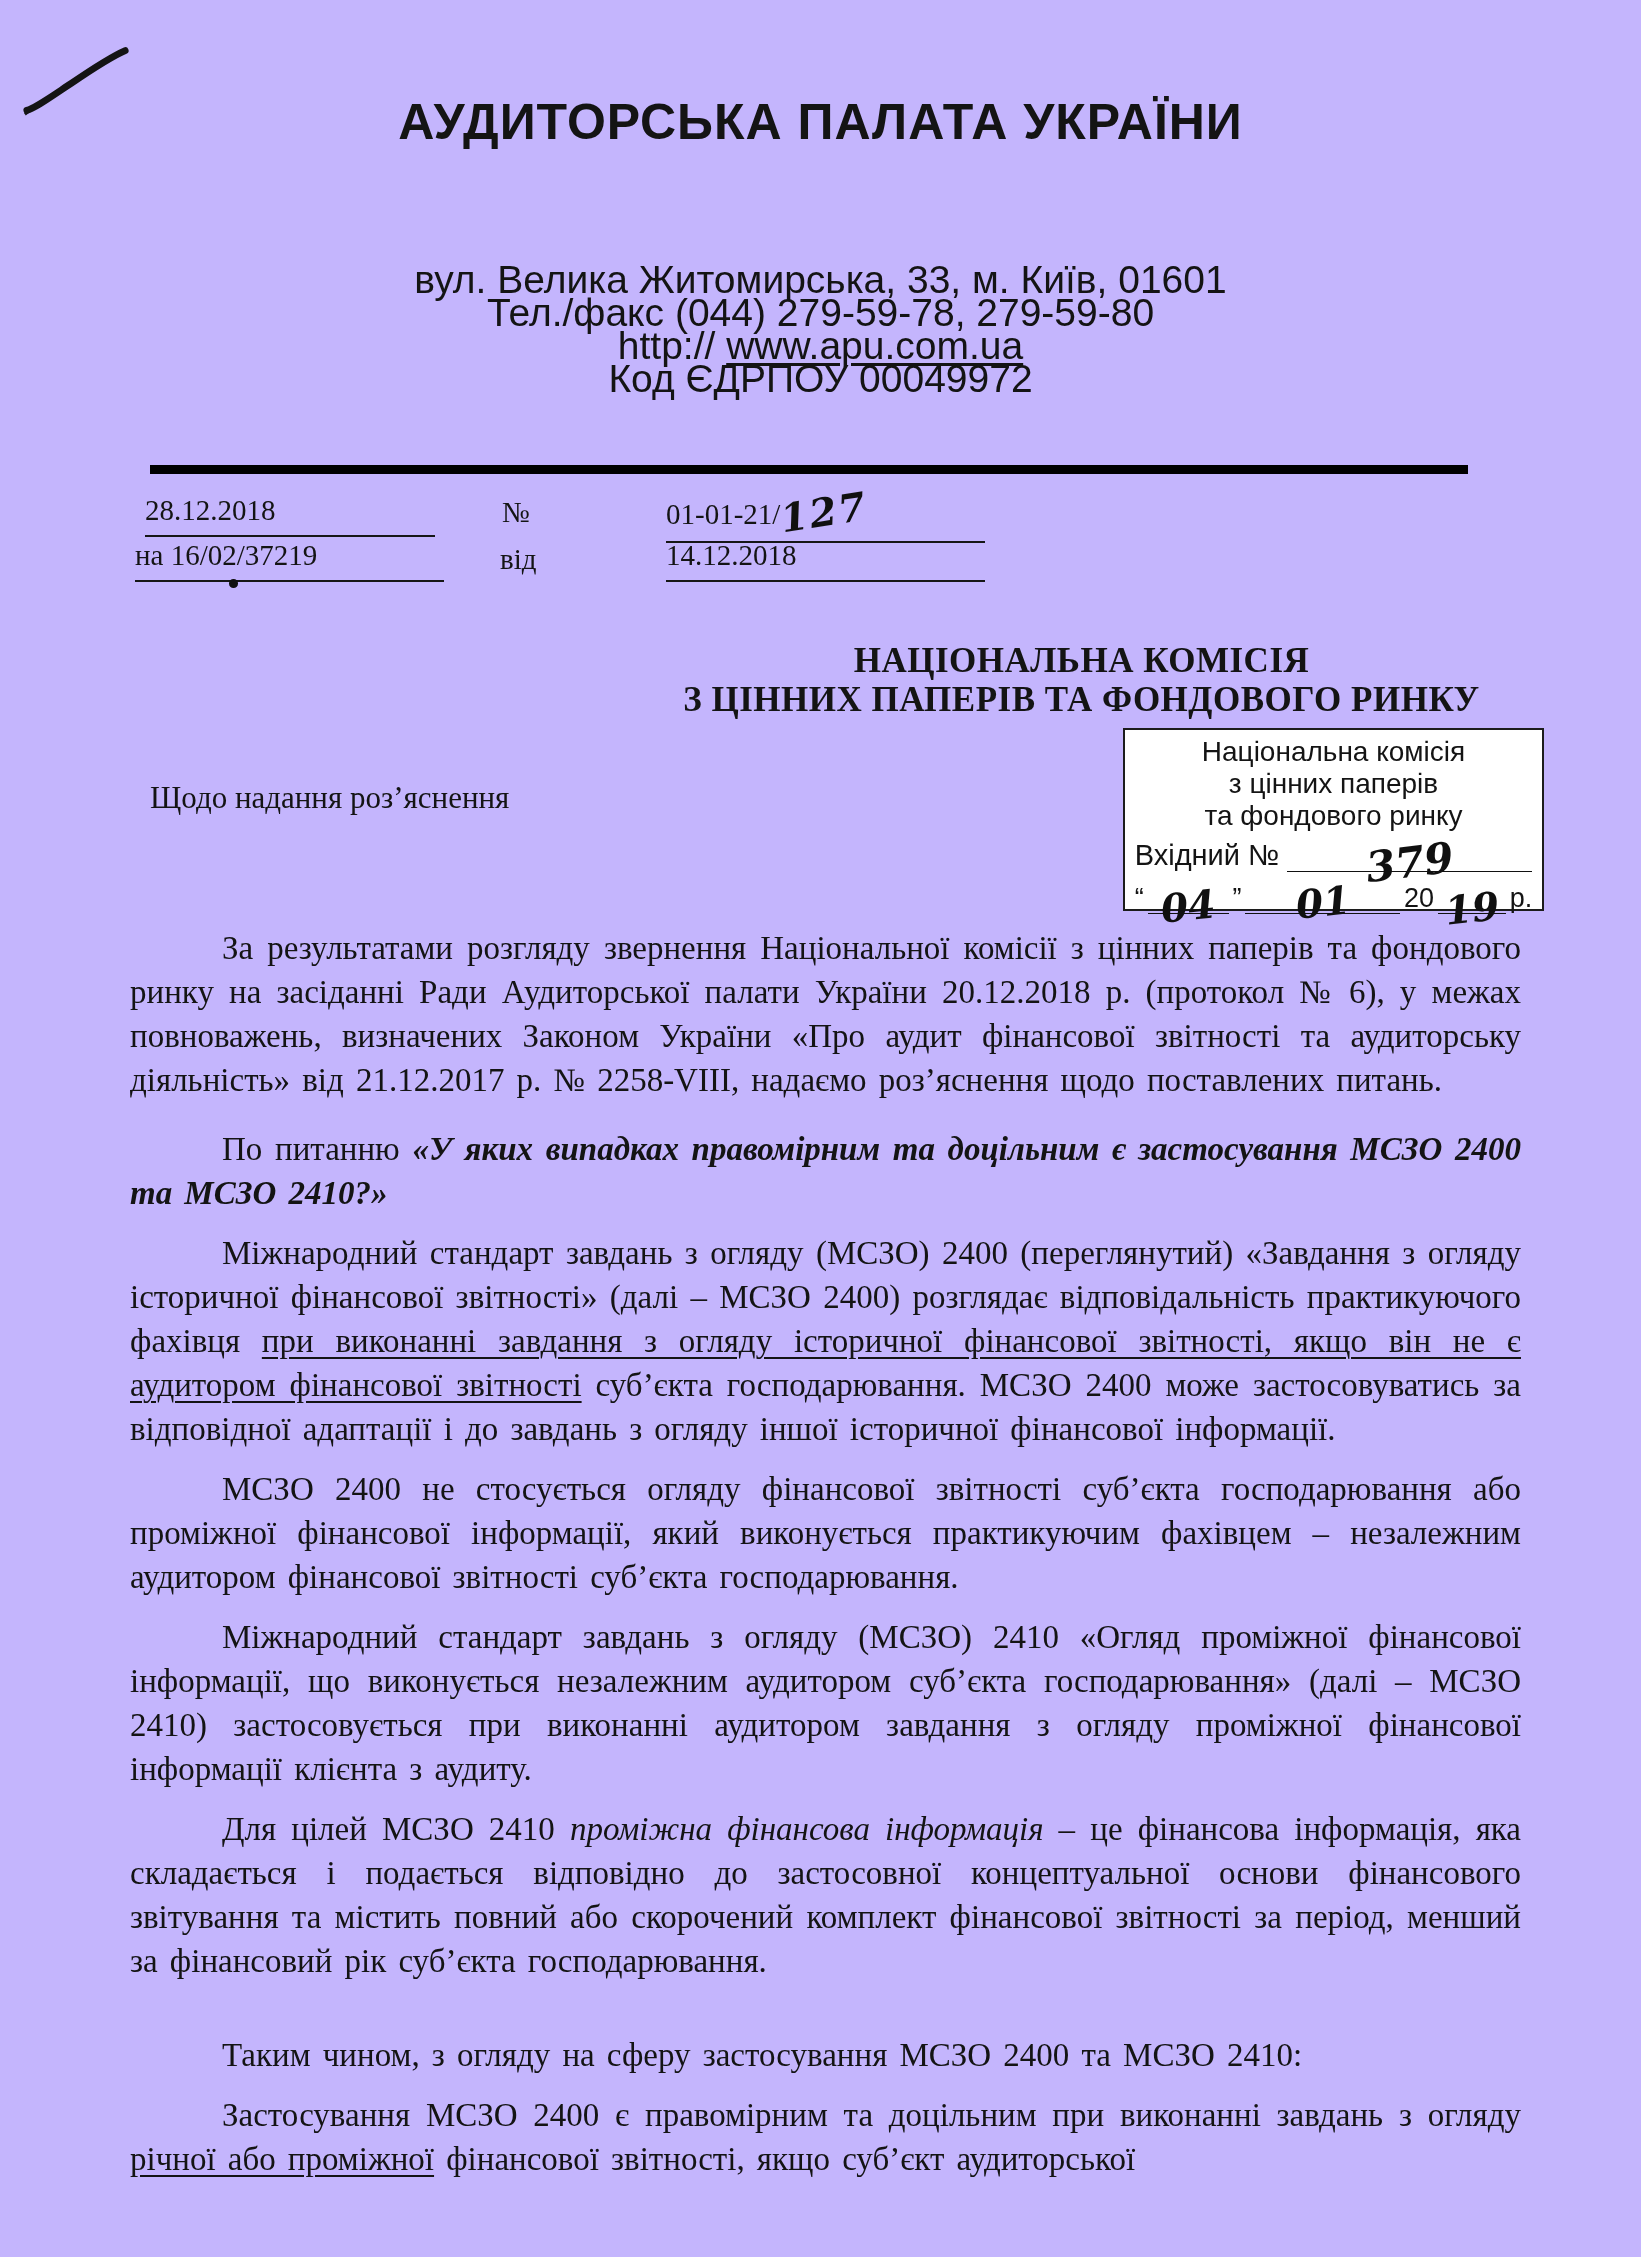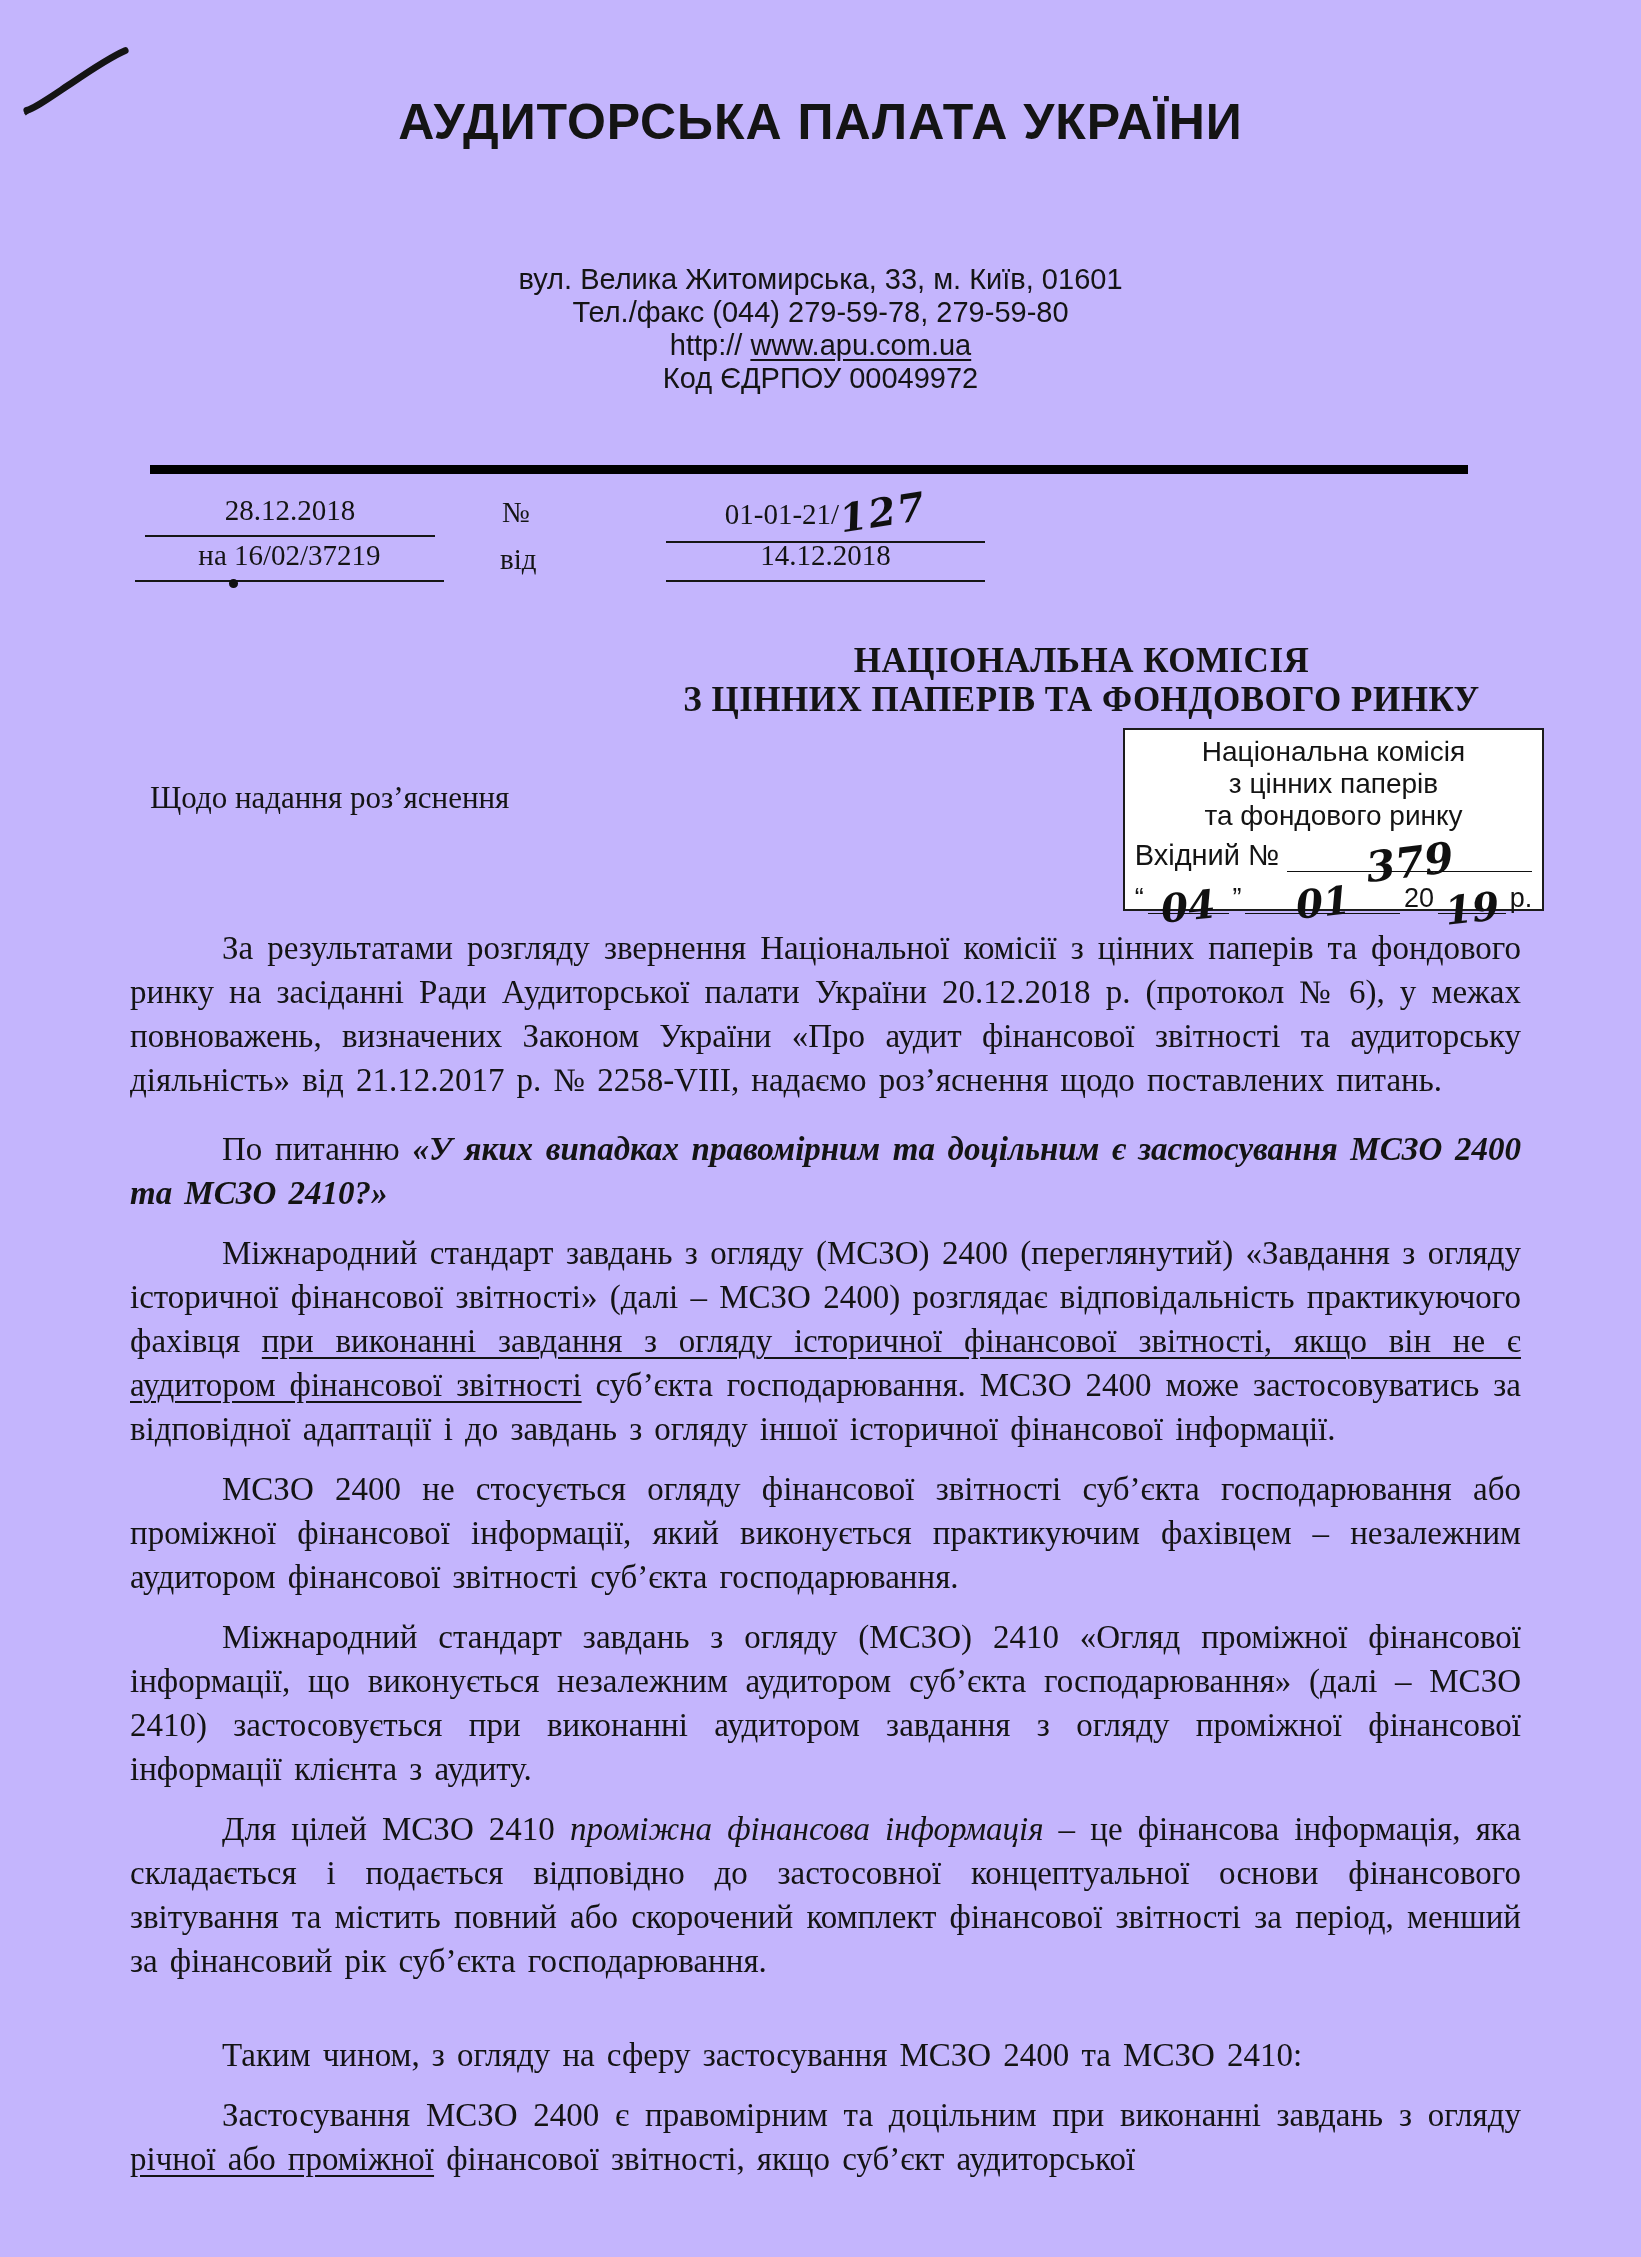--- a/index.html
+++ b/index.html
@@ -9,27 +9,27 @@
   
   .pen-mark{position:absolute;left:21px;top:39px;}
 
   
   .org-header{position:absolute;left:0;top:93px;width:100%;text-align:center;
               font-family:"Liberation Sans",sans-serif;}
   .org-title{font-size:50px;font-weight:bold;letter-spacing:1px;}
   .org-subtitle{font-size:41px;margin-top:9.7px;}
 
   .address-block{position:absolute;left:0;top:263px;width:100%;text-align:center;
-                 font-family:"Liberation Sans",sans-serif;font-size:29px;line-height:33px;}
+                 font-family:"Liberation Sans",sans-serif;font-size:39px;line-height:33px;}
   .ul{text-decoration:underline;text-underline-offset:3.9px;}
 
   .rule{position:absolute;left:150px;top:465px;width:1318px;height:8.7px;background:#000;}
 
   
-  .ref-cell{position:absolute;border-bottom:2.9px solid #161616;text-align:center;
+  .ref-cell{position:absolute;border-bottom:2.9px solid #161616;
             font-size:29px;padding-bottom:7.7px;}
   .rc-outdate{left:145px;top:494px;width:290px;}
   .rc-reply{left:135px;top:539px;width:309px;}
   .rc-num{left:666px;top:487px;width:319px;}
   .rc-date{left:666px;top:539px;width:319px;}
   .ref-label{position:absolute;font-size:29px;}
   .rl-no{left:502px;top:496px;}
   .rl-vid{left:500px;top:543px;}
   .ink-dot{position:absolute;left:229px;top:579px;width:8.7px;height:8.7px;border-radius:50%;background:#111;}
 

